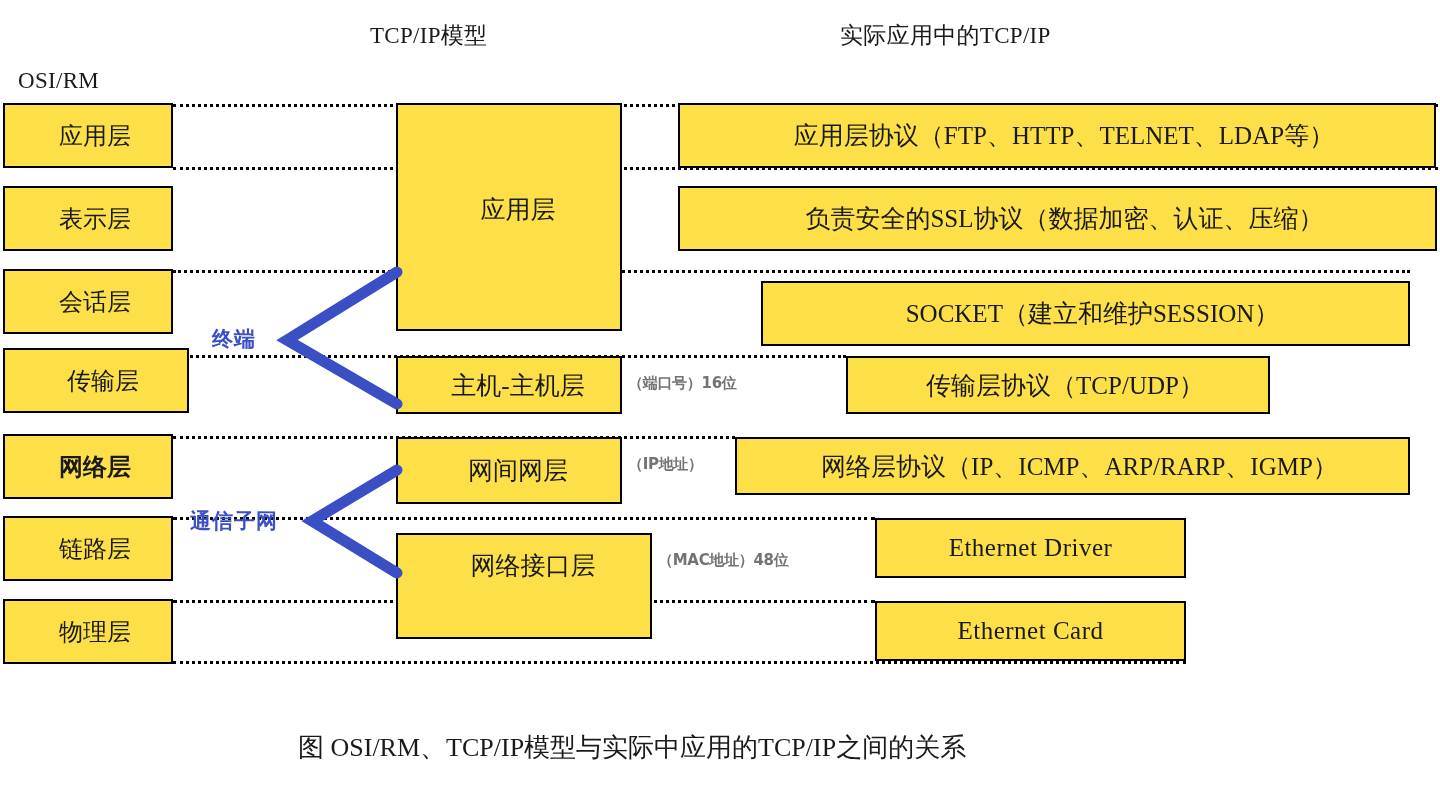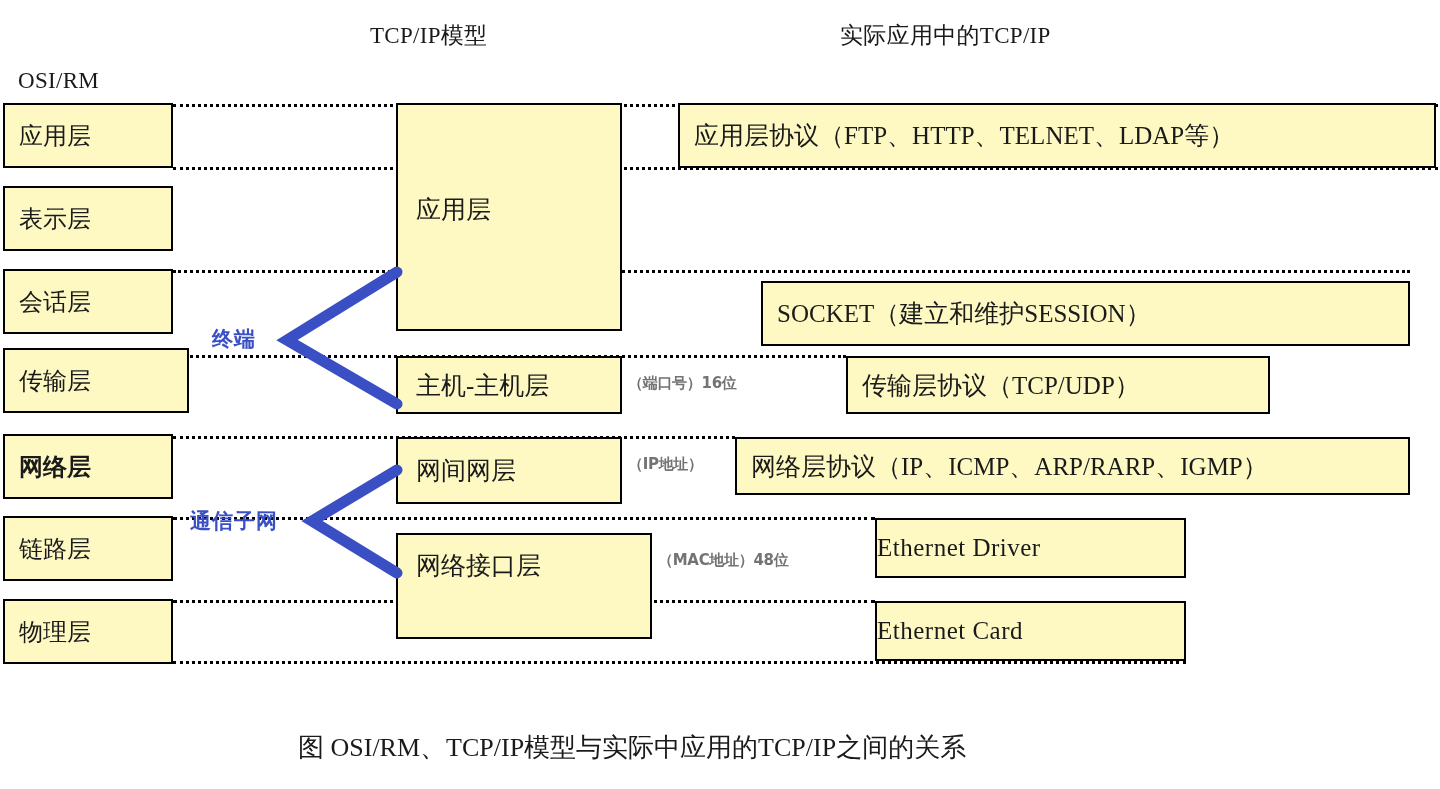--- a/index.html
+++ b/index.html
@@ -23,26 +23,27 @@
     font-family: "Liberation Serif", "DejaVu Serif", serif;
     font-size: 23px;
     color: #1a1a1a;
     white-space: nowrap;
     letter-spacing: 0.3px;
   }
   .box {
     position: absolute;
     box-sizing: border-box;
     border: 2px solid #000000;
-    background: #fef9c3;
+    background: #fde047;
     display: flex;
     align-items: center;
     font-family: "Liberation Serif", "DejaVu Serif", serif;
     color: #1a1a1a;
     white-space: nowrap;
+    justify-content: center;
   }
   .box.osi {
     font-size: 24px;
     padding-left: 14px;
   }
   .box.tcp {
     font-size: 25px;
     padding-left: 18px;
   }
   .box.tcp.tall {
@@ -151,20 +152,23 @@
   <div class="box tcp" style="left:396px; top:437px; width:226px; height:67px;">
     <span>网间网层</span>
   </div>
   <div class="box tcp netif" style="left:396px; top:533px; width:256px; height:106px;">
     <span>网络接口层</span>
   </div>
 
   <div class="box proto" style="left:678px; top:103px; width:758px; height:65px;">
     <span>应用层协议（FTP、HTTP、TELNET、LDAP等）</span>
   </div>
+  <div class="box proto" style="left:678px; top:186px; width:759px; height:65px;">
+    <span>负责安全的SSL协议（数据加密、认证、压缩）</span>
+  </div>
   <div class="box proto" style="left:761px; top:269px; width:649px; height:65px;margin-top:12px;">
     <span>SOCKET（建立和维护SESSION）</span>
   </div>
   <div class="box proto" style="left:846px; top:356px; width:424px; height:58px;">
     <span>传输层协议（TCP/UDP）</span>
   </div>
   <div class="box proto" style="left:735px; top:437px; width:675px; height:58px;">
     <span>网络层协议（IP、ICMP、ARP/RARP、IGMP）</span>
   </div>
 

